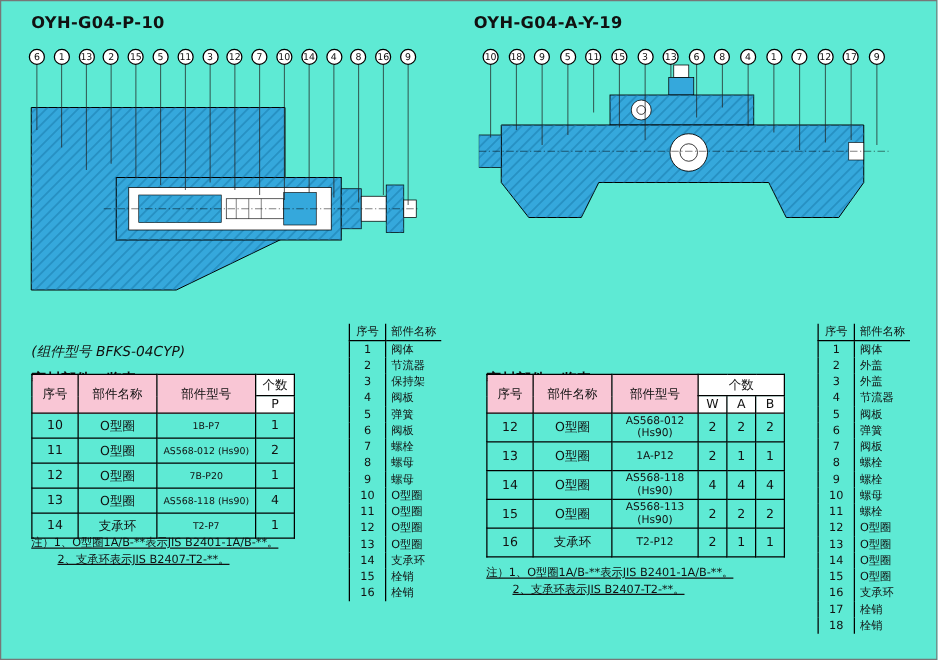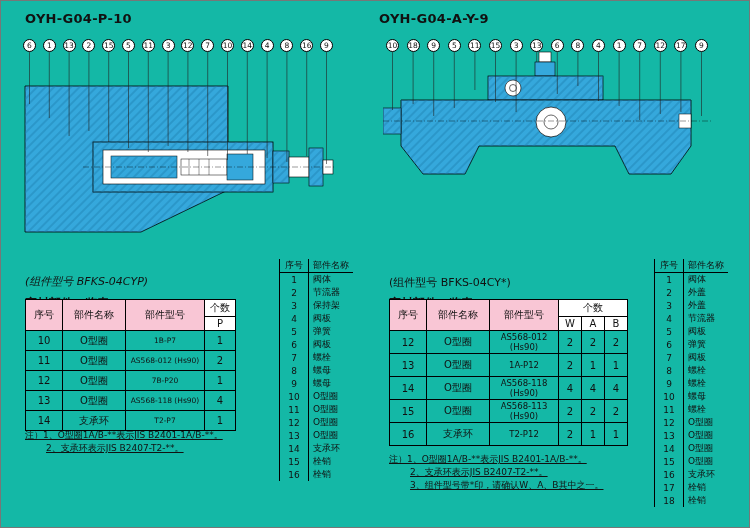--- a/index.html
+++ b/index.html
@@ -1,16 +1,16 @@
 <!DOCTYPE html>
 <html><head>
 <meta charset="utf-8">
 <style>
   html,body{margin:0;padding:0;background:#e8e8e8;}
-  .page{position:relative;width:750px;height:528px;background:#14b8a6;border:1px solid #777;
+  .page{position:relative;width:750px;height:528px;background:#5eead4;border:1px solid #777;
         box-sizing:border-box;font-family:"DejaVu Sans","Liberation Sans",sans-serif;color:#111;overflow:hidden;}
   .fig-title{position:absolute;font-size:13px;font-weight:700;letter-spacing:.3px;}
   .t-left{left:24px;top:10px;}
   .t-right{left:378px;top:10px;}
   .callouts{position:absolute;display:flex;justify-content:space-between;z-index:3;}
   .callouts-left{left:22px;top:38px;width:310px;}
   .callouts-right{left:385px;top:38px;width:322px;}
   .co{width:11px;height:11px;border:1px solid #000;border-radius:50%;background:#fff;
       font-size:7.5px;line-height:11px;text-align:center;flex:0 0 auto;}
   .diag{position:absolute;z-index:1;}
@@ -42,21 +42,21 @@
   .plist thead th{border-bottom:1px solid #000;text-align:center;}
   .plist-left{left:278px;top:258px;}
   .plist-right{left:653px;top:258px;}
 </style>
 </head>
 <body>
 
 <div class="page">
 
   <div class="fig-title t-left">OYH-G04-P-10</div>
-  <div class="fig-title t-right">OYH-G04-A-Y-9</div>
+  <div class="fig-title t-right">OYH-G04-A-Y-19</div>
 
   <div class="callouts callouts-left">
     <span class="co">6</span>
     <span class="co">1</span>
     <span class="co">13</span>
     <span class="co">2</span>
     <span class="co">15</span>
     <span class="co">5</span>
     <span class="co">11</span>
     <span class="co">3</span>
@@ -297,21 +297,20 @@
           <td>栓销</td>
         </tr>
       <tr>
           <td class="c1">16</td>
           <td>栓销</td>
         </tr>
     </tbody>
   </table>
 
   <div class="sec-title st-right">密封部件一览表</div>
-  <div class="sec-sub ss-right">(组件型号 BFKS-04CY*)</div>
 
   <table class="tbl tbl-right">
     <thead>
       <tr>
         <th class="w-no" rowspan="2">序号</th>
         <th class="w-name" rowspan="2">部件名称</th>
         <th class="w-model" rowspan="2">部件型号</th>
         <th class="plain" colspan="3">个数</th>
       </tr>
       <tr>
@@ -360,21 +359,20 @@
         <td>2</td>
         <td>1</td>
         <td>1</td>
       </tr>
     </tbody>
   </table>
 
   <div class="notes notes-right">
     <div>注）1、O型圈1A/B-**表示JIS B2401-1A/B-**。</div>
     <div>2、支承环表示JIS B2407-T2-**。</div>
-    <div>3、组件型号带*印，请确认W、A、B其中之一。</div>
   </div>
 
   <table class="plist plist-right">
     <thead>
       <tr>
         <th class="c1">序号</th>
         <th>部件名称</th>
       </tr>
     </thead>
     <tbody>

